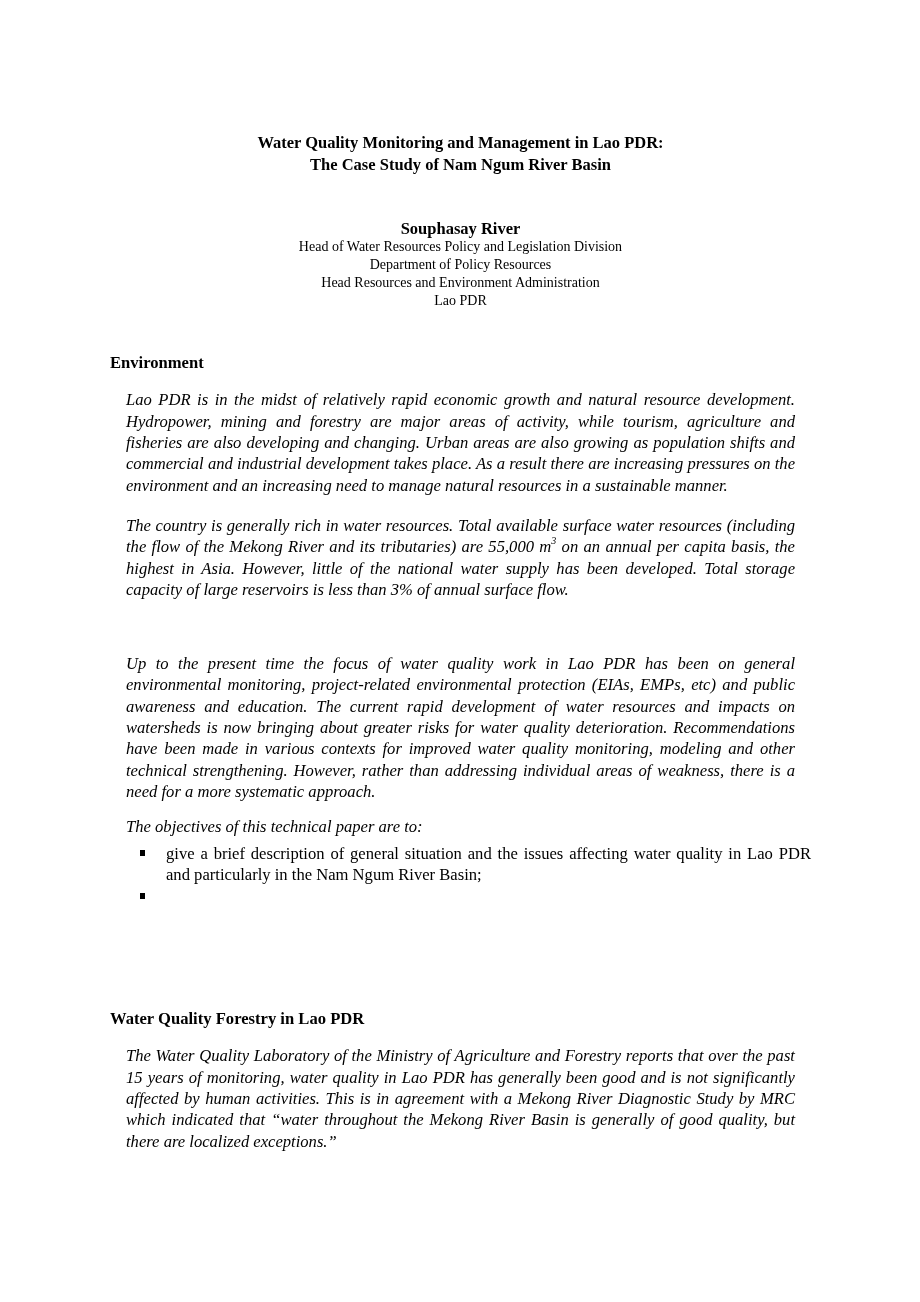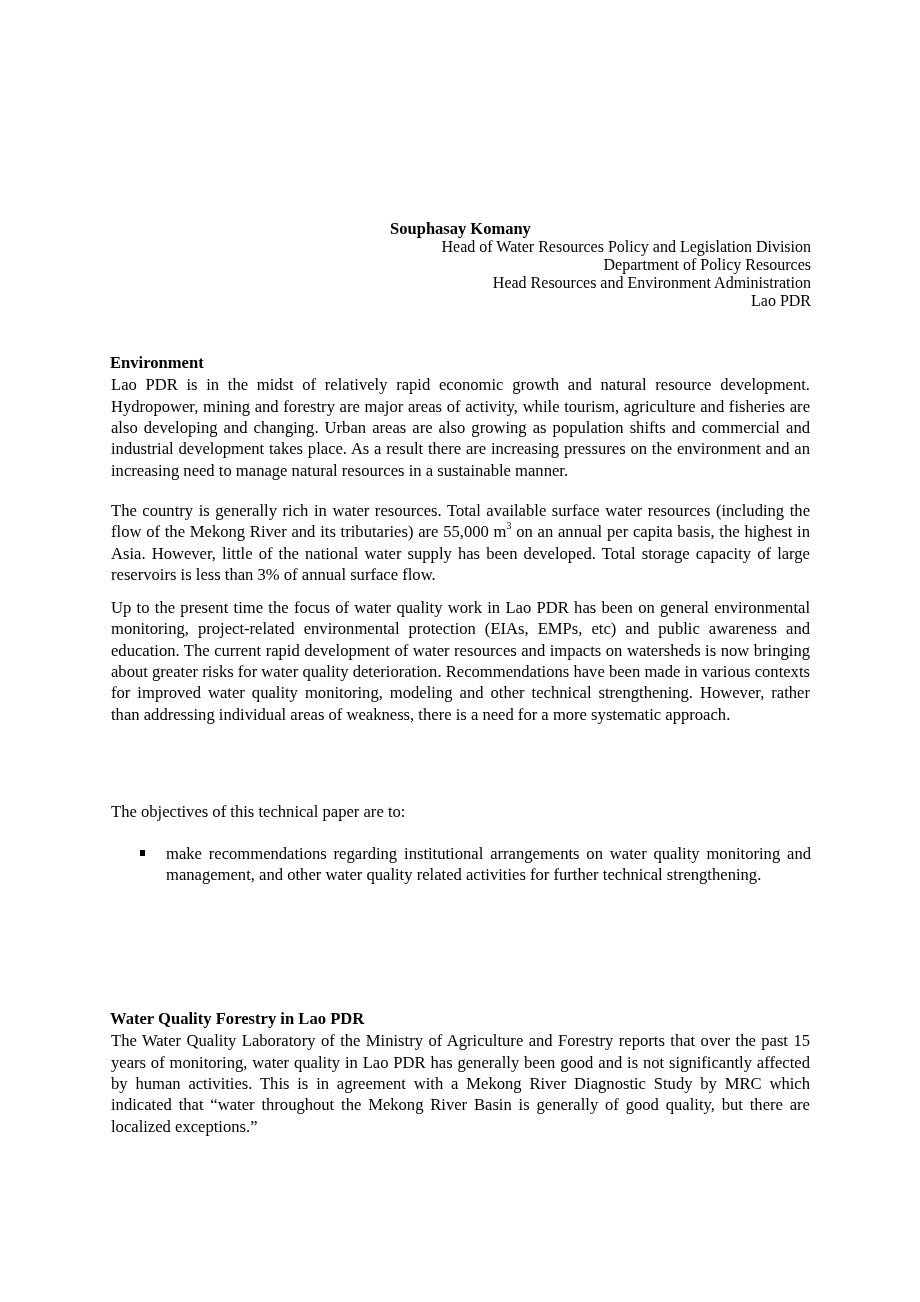--- a/index.html
+++ b/index.html
@@ -2,66 +2,73 @@
 <html><head>
   <meta charset="utf-8">
   <style>
     html, body { margin: 0; padding: 0; background: #ffffff; }
     body { width: 920px; height: 1302px; position: relative; overflow: hidden;
            font-family: "Liberation Serif", "DejaVu Serif", serif; color: #000; }
     .page { position: absolute; left: 0; top: 0; width: 920px; height: 1302px; background:#fff; }
     .center { position: absolute; left: 110px; width: 701px; text-align: center; }
     .title { font-weight: bold; font-size: 16.5px; line-height: 21.5px; top: 132px; }
     .author { font-weight: bold; font-size: 16.5px; top: 218px; line-height: 21px; }
-    .affil { font-size: 16px; line-height: 18px; top: 238px; text-align: right; }
+    .affil { font-size: 14px; line-height: 18px; top: 238px; }
     .block { position: absolute; left: 110px; width: 701px; font-size: 16.6px; line-height: 21.35px; text-align: justify; }
     .heading { font-weight: bold; }
-    .para { margin: 1px; }
+    .para { margin: 16px; font-style: italic; }
     sup { font-size: 10px; line-height: 0; position: relative; top: -2px; vertical-align: super; }
     ul.bullets { list-style: none; margin: 0; padding: 0; }
     ul.bullets li { position: relative; padding-left: 56px; }
     .bullet-icon { position: absolute; left: 30px; top: 7px; width: 5px; height: 6px; background: #000; }
   </style>
 </head>
 <body>
 
 <div class="page">
 
+  <div class="center title">
+    <div>Water Quality Monitoring and Management in Lao PDR:</div>
+    <div>The Case Study of Nam Ngum River Basin</div>
+  </div>
 
-  <div class="center author">Souphasay Komany</div>
+  <div class="center author">Souphasay River</div>
 
   <div class="center affil">
     <div>Head of Water Resources Policy and Legislation Division</div>
     <div>Department of Policy Resources</div>
     <div>Head Resources and Environment Administration</div>
     <div>Lao PDR</div>
   </div>
 
   <div class="block" style="top:352px;">
     <div class="heading">Environment</div>
     <p class="para">Lao PDR is in the midst of relatively rapid economic growth and natural resource development.  Hydropower, mining and forestry are major areas of activity, while tourism, agriculture and fisheries are also developing and changing.  Urban areas are also growing as population shifts and commercial and industrial development takes place.  As a result there are increasing pressures on the environment and an increasing need to manage natural resources in a sustainable manner.</p>
   </div>
 
   <div class="block" style="top:499px;">
     <p class="para"><span>The country is generally rich in water resources.  Total available surface water resources (including the flow of the Mekong River and its tributaries) are 55,000 m</span><sup>3</sup><span> on an annual per capita basis, the highest in Asia.  However, little of the national water supply has been developed.  Total storage capacity of large reservoirs is less than 3% of annual surface flow.</span></p>
   </div>
 
-  <div class="block" style="top:596px;">
+  <div class="block" style="top:637px;">
     <p class="para">Up to the present time the focus of water quality work in Lao PDR has been on general environmental monitoring, project-related environmental protection (EIAs, EMPs, etc) and public awareness and education.  The current rapid development of water resources and impacts on watersheds is now bringing about greater risks for water quality deterioration.  Recommendations have been made in various contexts for improved water quality monitoring, modeling and other technical strengthening.  However, rather than addressing individual areas of weakness, there is a need for a more systematic approach.</p>
   </div>
 
   <div class="block" style="top:800px;">
     <p class="para">The objectives of this technical paper are to:</p>
   </div>
 
   <div class="block" style="top:843px;">
     <ul class="bullets">
       <li>
         <span class="bullet-icon"></span>
-        <span>make recommendations regarding institutional arrangements on water quality monitoring and management, and other water quality related activities for further technical strengthening.</span>
+        <span>give a brief description of general situation and the issues affecting water quality in Lao PDR and particularly in the Nam Ngum River Basin;</span>
+      </li>
+      <li>
+        <span class="bullet-icon"></span>
       </li>
     </ul>
   </div>
 
   <div class="block" style="top:1008px;">
     <div class="heading">Water Quality Forestry in Lao PDR</div>
     <p class="para">The Water Quality Laboratory of the Ministry of Agriculture and Forestry reports that over the past 15 years of monitoring, water quality in Lao PDR has generally been good and is not significantly affected by human activities.  This is in agreement with a Mekong River Diagnostic Study by MRC which indicated that “water throughout the Mekong River Basin is generally of good quality, but there are localized exceptions.”</p>
   </div>
 
 </div>

